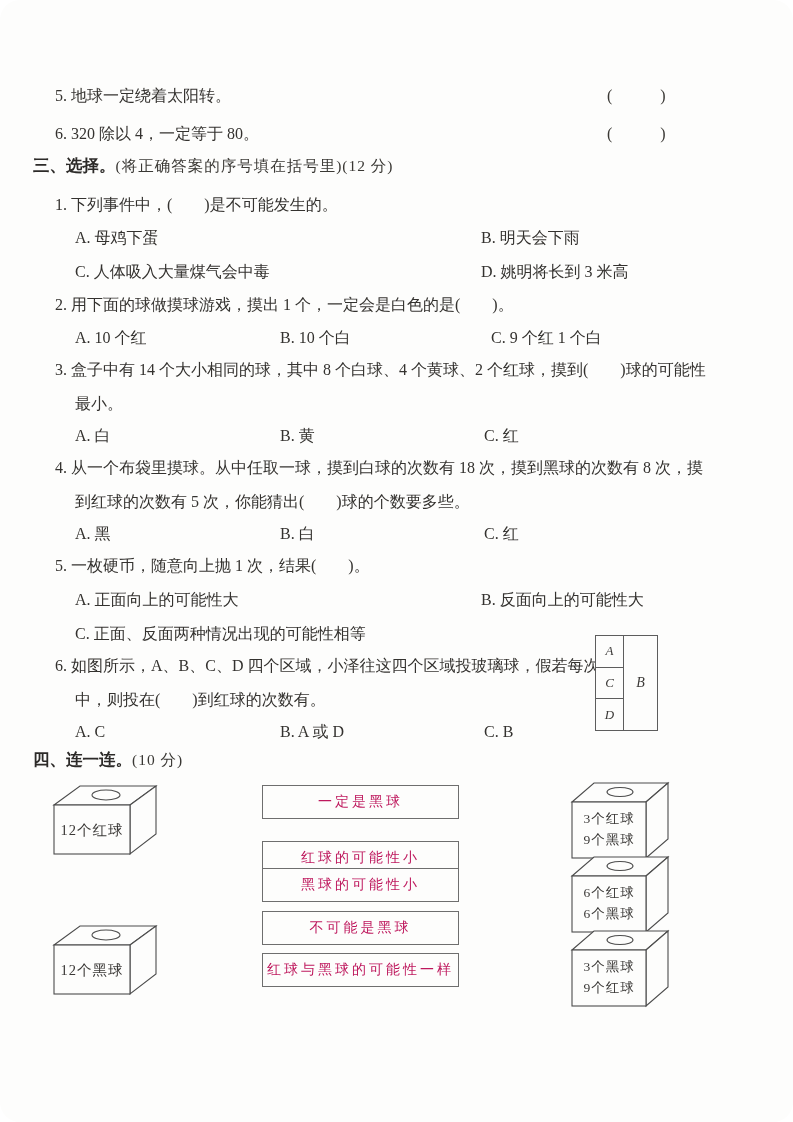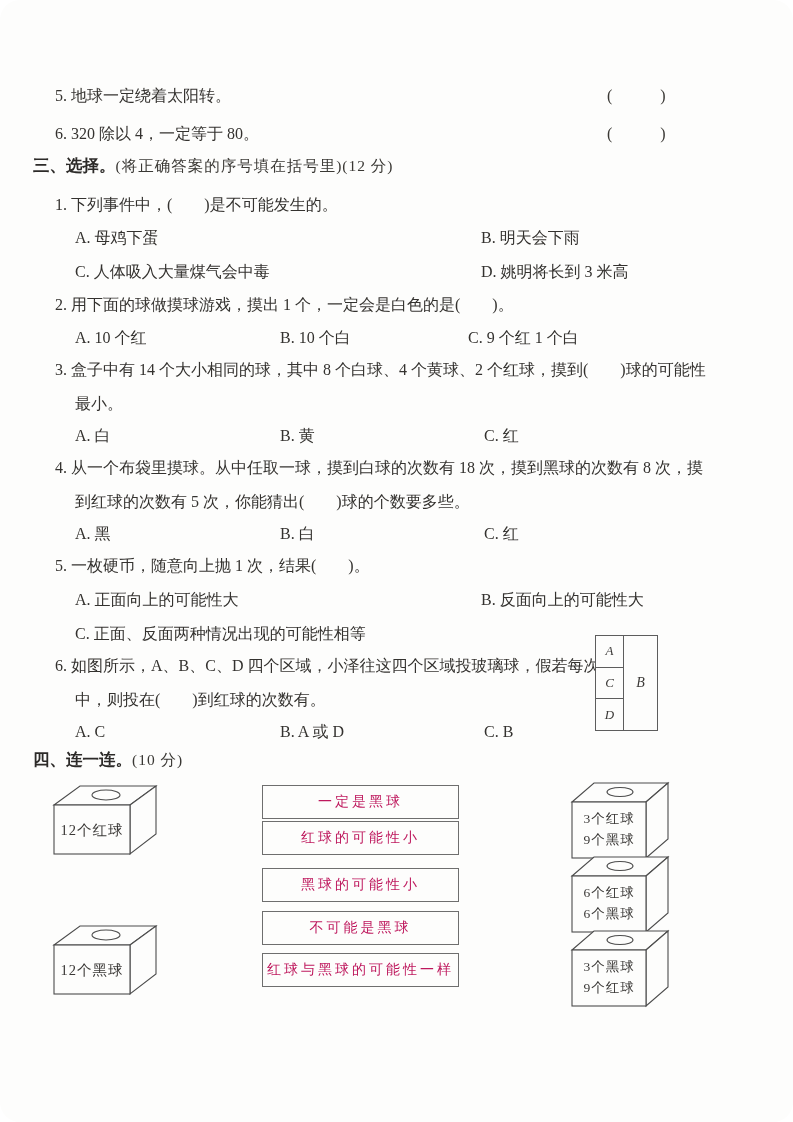--- a/index.html
+++ b/index.html
@@ -64,21 +64,21 @@
 
   <div class="t" style="left:55px; top:195px;">1. 下列事件中，(　　)是不可能发生的。</div>
   <div class="t" style="left:75px;  top:228px;">A. 母鸡下蛋</div>
   <div class="t" style="left:481px; top:228px;">B. 明天会下雨</div>
   <div class="t" style="left:75px;  top:262px;">C. 人体吸入大量煤气会中毒</div>
   <div class="t" style="left:481px; top:262px;">D. 姚明将长到 3 米高</div>
 
   <div class="t" style="left:55px; top:295px;">2. 用下面的球做摸球游戏，摸出 1 个，一定会是白色的是(　　)。</div>
   <div class="t" style="left:75px;  top:328px;">A. 10 个红</div>
   <div class="t" style="left:280px; top:328px;">B. 10 个白</div>
-  <div class="t" style="left:468px; top:328px;">C. 9 个红 1 个白</div>
+  <div class="t" style="left:491px; top:328px;">C. 9 个红 1 个白</div>
 
   <div class="t" style="left:55px; top:360px;">3. 盒子中有 14 个大小相同的球，其中 8 个白球、4 个黄球、2 个红球，摸到(　　)球的可能性</div>
   <div class="t" style="left:75px; top:394px;">最小。</div>
   <div class="t" style="left:75px;  top:426px;">A. 白</div>
   <div class="t" style="left:280px; top:426px;">B. 黄</div>
   <div class="t" style="left:484px; top:426px;">C. 红</div>
 
   <div class="t" style="left:55px; top:458px;">4. 从一个布袋里摸球。从中任取一球，摸到白球的次数有 18 次，摸到黑球的次数有 8 次，摸</div>
   <div class="t" style="left:75px; top:492px;">到红球的次数有 5 次，你能猜出(　　)球的个数要多些。</div>
   <div class="t" style="left:75px;  top:524px;">A. 黑</div>
@@ -117,21 +117,21 @@
 
   <svg class="boxsvg" style="left:50px; top:920px;" width="112" height="76" viewBox="0 0 112 76">
     <polygon class="face" points="4,25 30,6 106,6 80,25"></polygon>
     <polygon class="face" points="80,25 106,6 106,54 80,74"></polygon>
     <rect class="face" x="4" y="25" width="76" height="49"></rect>
     <ellipse class="hole" cx="56" cy="15" rx="14" ry="5"></ellipse>
     <text x="42" y="55" text-anchor="middle" font-size="14.5">12个黑球</text>
   </svg>
 
   <div class="card" style="top:785px;">一定是黑球</div>
-  <div class="card" style="top:821px;">红球的可能性小</div>
+  <div class="card" style="top:841px;">红球的可能性小</div>
   <div class="card" style="top:868px;text-align:right;">黑球的可能性小</div>
   <div class="card" style="top:911px;">不可能是黑球</div>
   <div class="card" style="top:953px;">红球与黑球的可能性一样</div>
 
   <svg class="boxsvg" style="left:568px; top:778px;" width="104" height="82" viewBox="0 0 104 82">
     <polygon class="face" points="4,24 26,5 100,5 78,24"></polygon>
     <polygon class="face" points="78,24 100,5 100,61 78,80"></polygon>
     <rect class="face" x="4" y="24" width="74" height="56"></rect>
     <ellipse class="hole" cx="52" cy="14" rx="13" ry="4.5"></ellipse>
     <text x="41" y="45" text-anchor="middle" font-size="13.5">3个红球</text>

